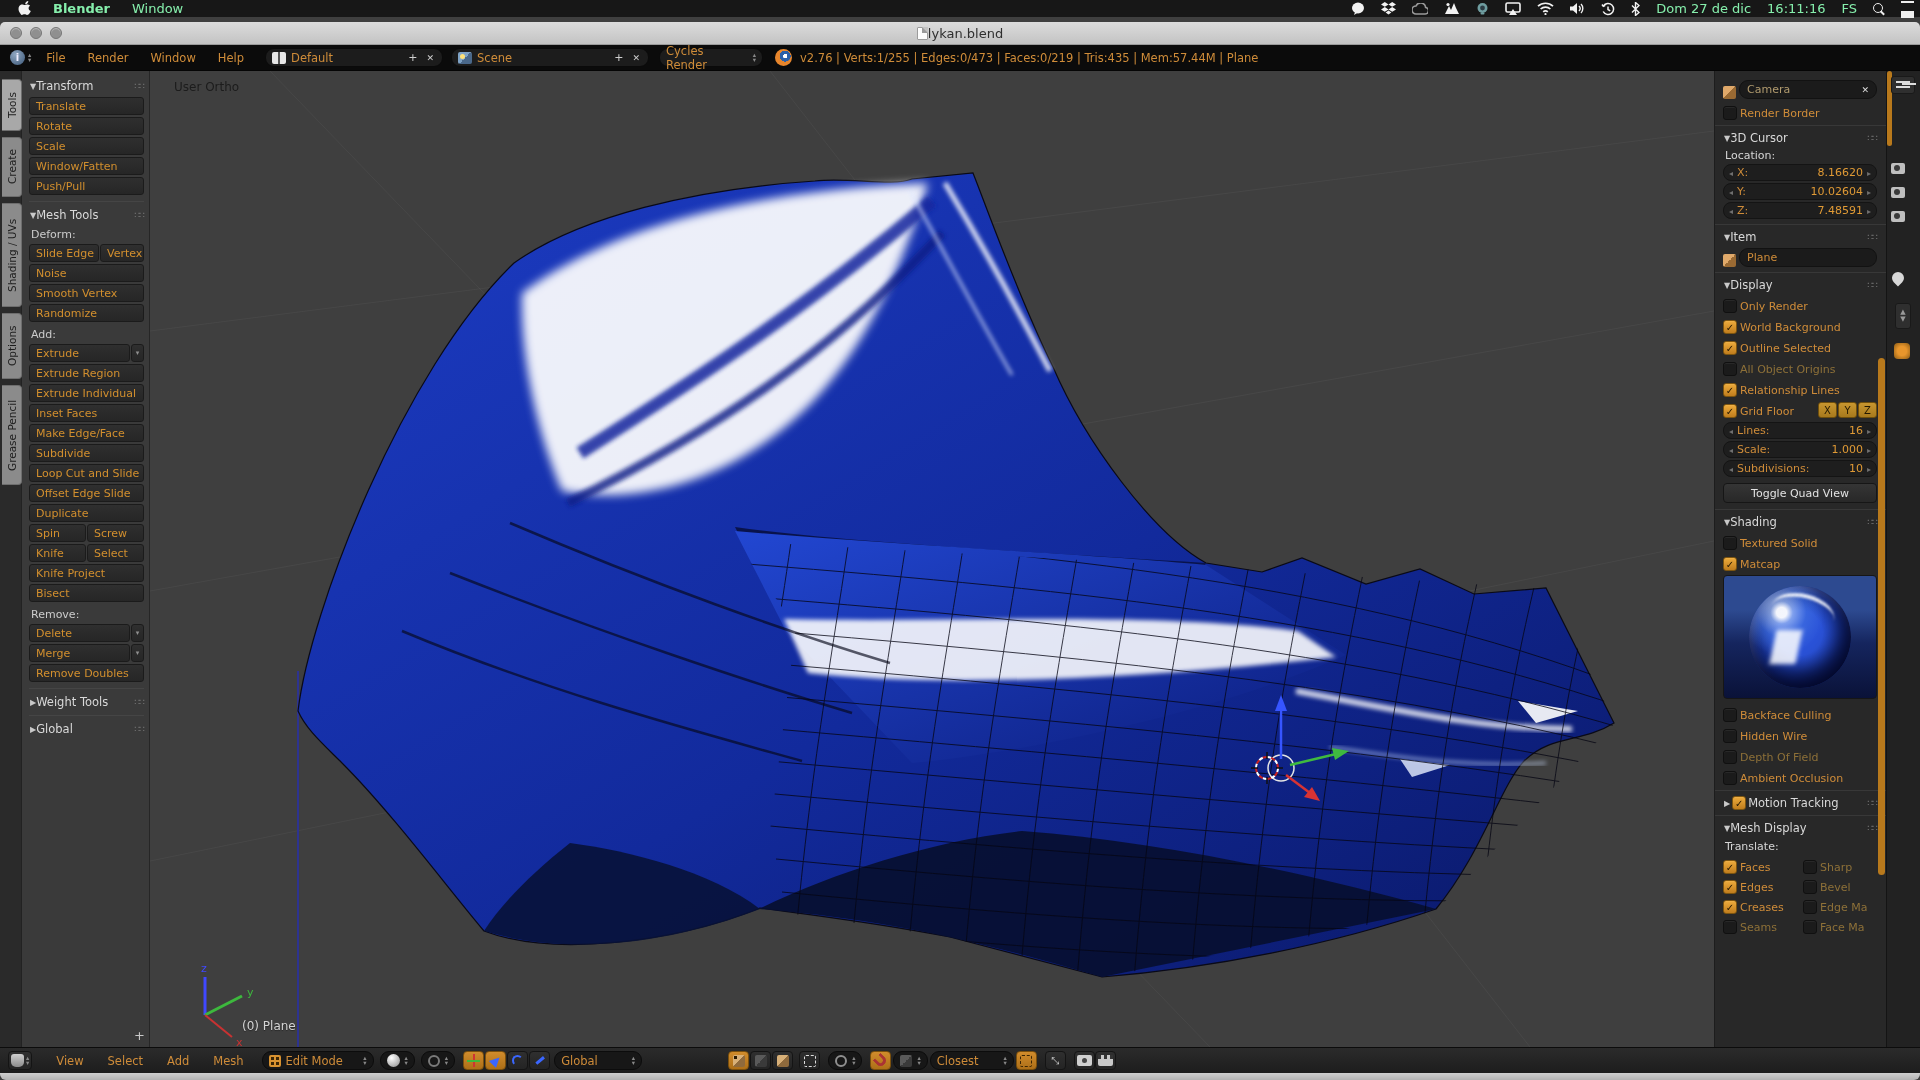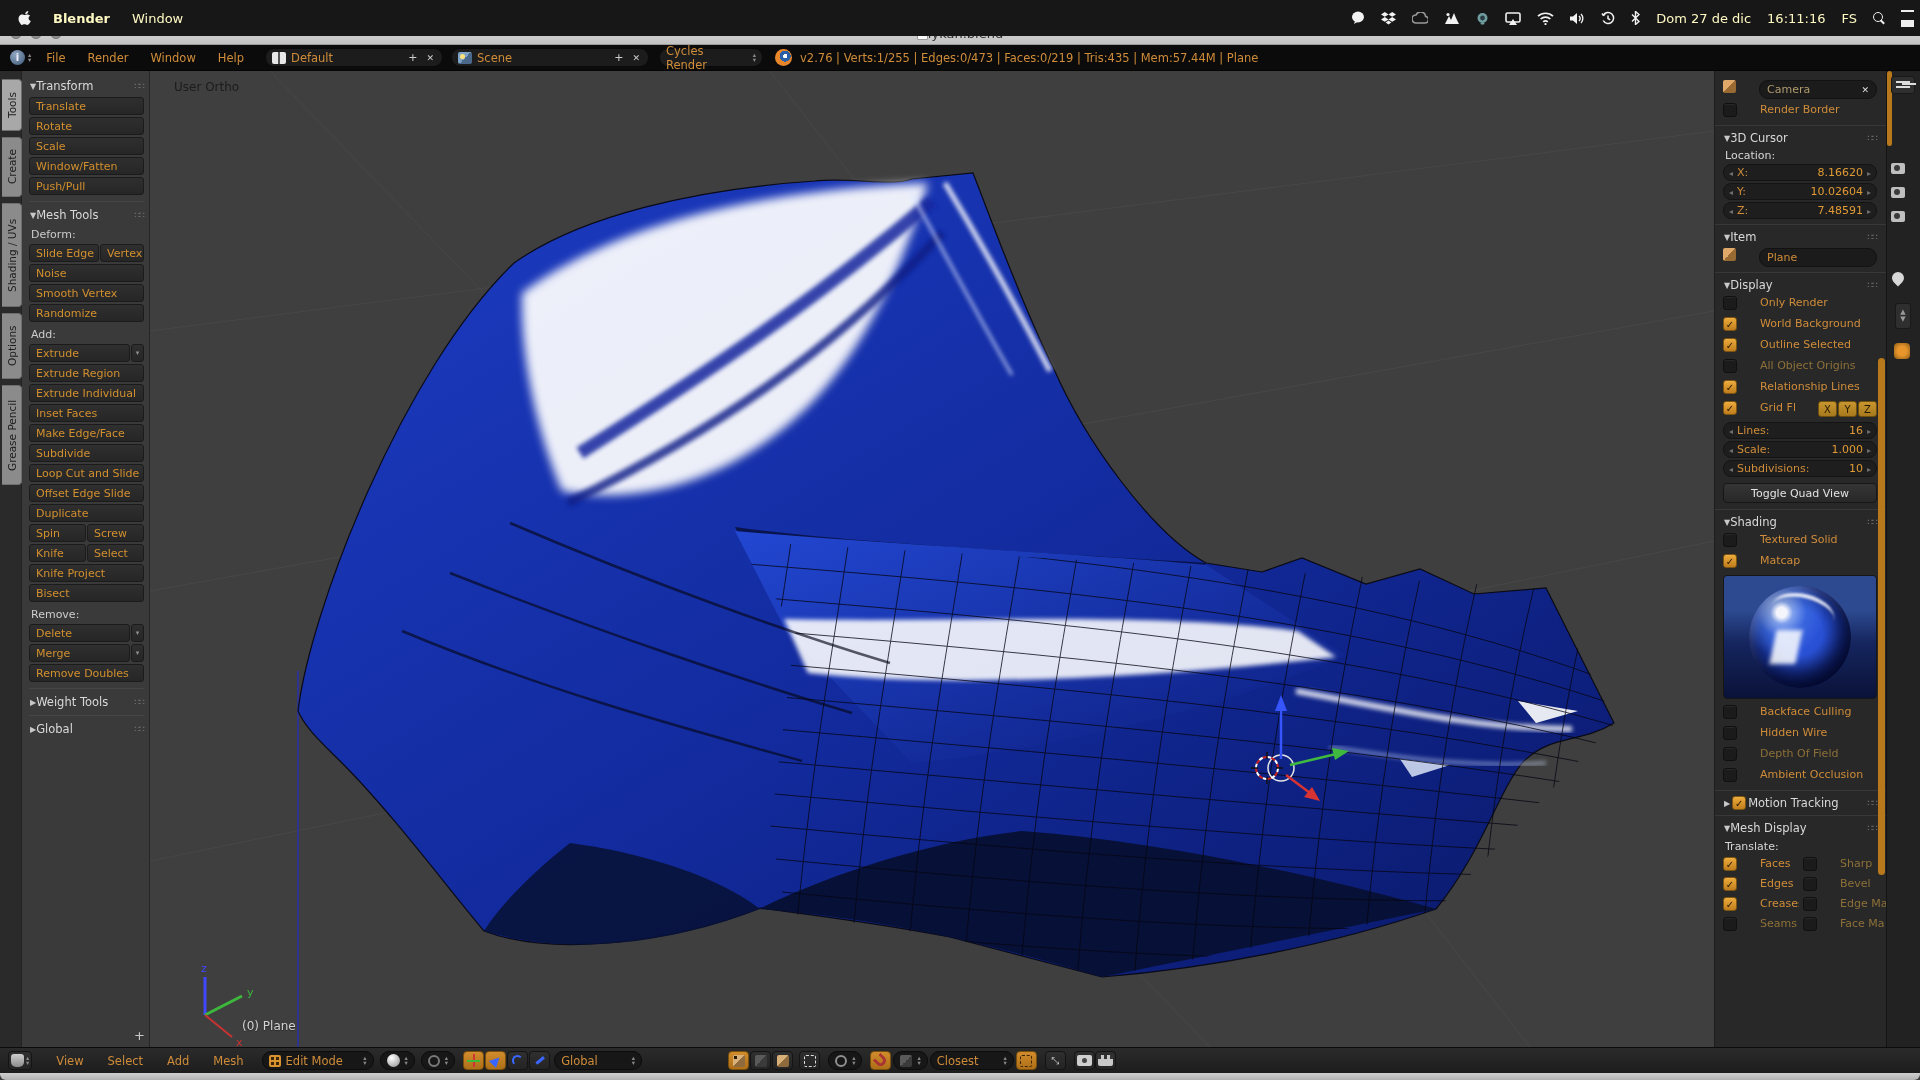--- a/index.html
+++ b/index.html
@@ -1,21 +1,21 @@
 <!DOCTYPE html>
 <html><head>
 <meta charset="utf-8">
 <style>
   *{box-sizing:border-box;margin:0;padding:0}
   html,body{width:1920px;height:1080px;overflow:hidden;background:#000;
     font-family:"DejaVu Sans","Liberation Sans",sans-serif;-webkit-font-smoothing:antialiased}
   #stage{position:relative;width:1920px;height:1080px;background:#3f3f3f}
 
   
-  #macbar{position:absolute;top:0;left:0;right:0;height:36px;background:#171717;color:#fef9c3;
+  #macbar{position:absolute;top:0;left:0;right:0;height:17px;background:#171717;color:#86efac;
     display:flex;align-items:center;font-size:13px;z-index:50}
   #macbar .left{display:flex;align-items:center;gap:22px;padding-left:18px}
   #macbar .appname{font-weight:bold}
   #macbar .right{margin-left:auto;display:flex;align-items:center;gap:16px;padding-right:6px}
   .trayic{display:flex;align-items:center;justify-content:center;height:16px}
   .clocktxt{white-space:nowrap}
   .g-search{position:relative;width:12px;height:12px}
   .g-search::before{content:"";position:absolute;width:8px;height:8px;border:1.6px solid #eee;border-radius:50%;left:0;top:0}
   .g-search::after{content:"";position:absolute;width:5px;height:1.8px;background:#eee;transform:rotate(45deg);left:7px;top:9px}
   .g-list{width:13px;height:10px;border-top:2px solid #eee;box-shadow:0 3px 0 #eee,0 7px 0 #eee;margin-top:-6px}
@@ -79,21 +79,21 @@
 
   
   #viewport{flex:1;position:relative;background:#3f3f3f;overflow:hidden}
   #viewlabel{position:absolute;left:24px;top:9px;color:#1c1c1c;font-size:12px;z-index:5}
   #objlabel{position:absolute;left:92px;top:948px;color:#d4d4d4;font-size:12px;z-index:5;text-shadow:0 1px 1px rgba(0,0,0,.4)}
   #scene-svg{position:absolute;inset:0}
 
   
   #npanel{width:172px;flex:none;background:#282828;border-left:1px solid #1d1d1d;padding:5px 9px 5px 8px;
     font-size:11px;color:#cf8c39;position:relative;overflow:hidden}
-  .nrow{display:flex;align-items:flex-start;gap:23px;margin:4px 0;min-height:17px}
+  .nrow{display:flex;align-items:flex-end;gap:3px;margin:4px 0;min-height:17px}
   .nrow .lab{white-space:nowrap;overflow:hidden}
   .nrow .lab.dim{color:#8d7038}
   .nsep{height:1px;background:#1f1f1f;border-bottom:1px solid #383838;margin:5px -9px 5px -8px}
   .cb{flex:none;width:14px;height:14px;border-radius:3px;background:#1b1b1b;border:1px solid #101010;
     box-shadow:inset 0 1px 0 rgba(255,255,255,.06);display:flex;align-items:center;justify-content:center}
   .cb.on{background:linear-gradient(#edab3c,#c07d1d);border-color:#7d5510}
   .cb.on::before{content:"✓";color:#241700;font-size:10px;font-weight:bold}
   .wfield{flex:1;height:19px;background:#1b1b1b;border:1px solid #121212;border-radius:9px;display:flex;
     align-items:center;padding:0 7px;gap:6px;overflow:hidden;white-space:nowrap}
   .nfield{height:17px;background:#1e1e1e;border:1px solid #141414;border-radius:8px;display:flex;align-items:center;

